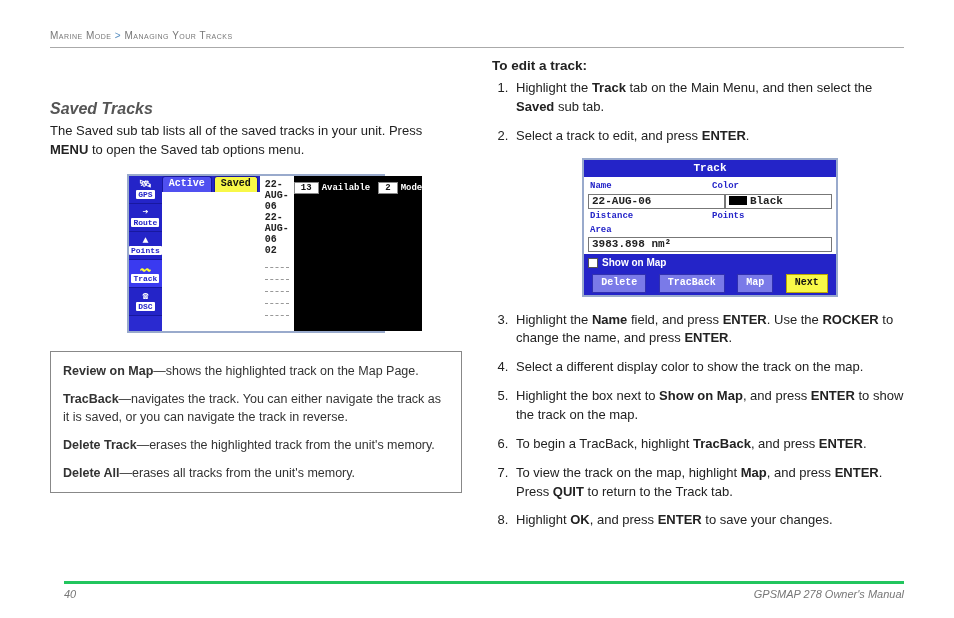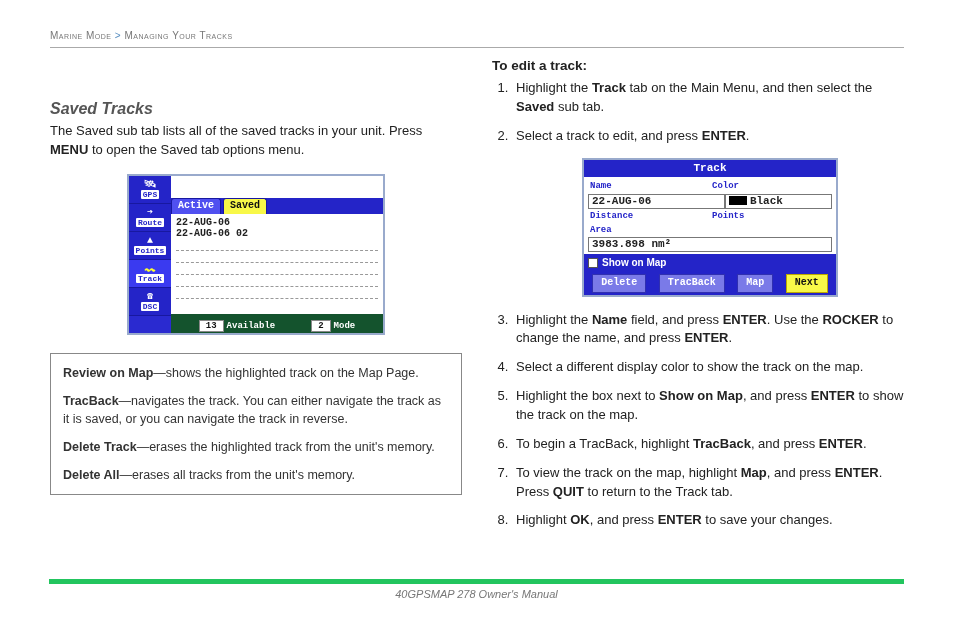--- a/index.html
+++ b/index.html
@@ -74,40 +74,40 @@
     display:flex; align-items:center; justify-content:center;
     font-size:10px;
   }
   .sidebar .tab.track-sel {
     background: #3a3af0;
   }
   .sidebar .tab .lbl {
     background:#fff; color:#2424c8; font-size:8px; padding:0 2px;
     border-radius:1px; line-height:9px; margin-top:1px;
   }
-  .device-main { flex:1; display:flex; flex-direction:column;margin-top:22px; }
+  .device-main { flex:1; display:flex; flex-direction:row; }
   .tabs-row {
     display:flex; background:#2424c8; height:16px;
   }
   .tabs-row .t {
     font-family:"Courier New",monospace; font-size:10px; font-weight:bold;
     padding:1px 6px; color:#fff; background:#5050f0; margin-right:2px;
     border-top-left-radius:3px; border-top-right-radius:3px;
     border:1px solid #1818a0; border-bottom:none;
   }
   .tabs-row .t.active { background:#f8f848; color:#111; }
   .device-body {
     flex:1; background:#fff; padding:3px 5px;
     font-family:"Courier New",monospace; font-size:10px; font-weight:bold; color:#222;
   }
   .track-line {
     height:12px; border-bottom:1px dashed #999; line-height:12px;
   }
   .device-foot {
-    background:#14532d; display:flex; justify-content:center; gap:36px;
+    background:#000000; display:flex; justify-content:center; gap:8px;
     padding:2px 0;
   }
   .device-foot .badge {
     background:#fff; color:#111; font-family:"Courier New",monospace;
     font-size:9px; font-weight:bold; padding:0 6px; border:1px solid #888;
   }
   .device-foot .flabel { color:#fff; font-family:"Courier New",monospace; font-size:9px; font-weight:bold; margin-left:3px; }
 
   
   .options-box {
@@ -144,23 +144,23 @@
   .d2-show .cb { width:10px; height:10px; background:#fff; border:1px solid #555; display:inline-block; }
   .d2-buttons { display:flex; background:#2424c8; padding:2px; gap:0; justify-content:space-around; }
   .d2-btn {
     background:#7a7ae8; color:#fff; font-family:"Courier New",monospace;
     font-size:10px; font-weight:bold; padding:1px 8px; border:1px solid #3030b0;
     border-radius:0;
   }
   .d2-btn.next { background:#f8f848; color:#111; border-color:#bba800; }
 
   .footer {
-    position:absolute; bottom:18px; left:49px; right:50px;
-    border-top:5px solid #22c55e; padding-top:4px;
-    display:flex; justify-content:center;
+    position:absolute; bottom:18px; left:64px; right:50px;
+    border-top:3px solid #22c55e; padding-top:4px;
+    display:flex; justify-content:space-between;
     font-size:11px; font-style:italic; color:#777;
   }
 </style>
 </head>
 <body>
 
 <div class="header">
   <span>Marine Mode</span>
   <span class="sep">&gt;</span>
   <span>Managing Your Tracks</span>

